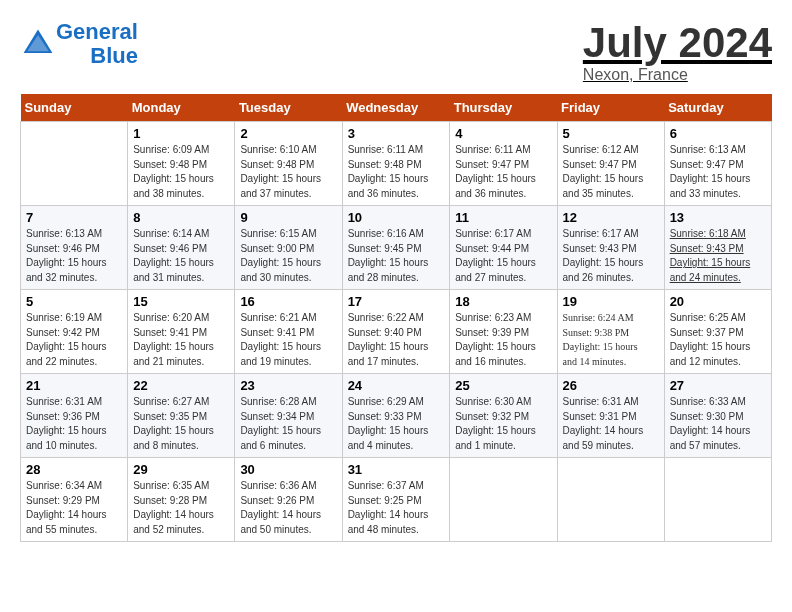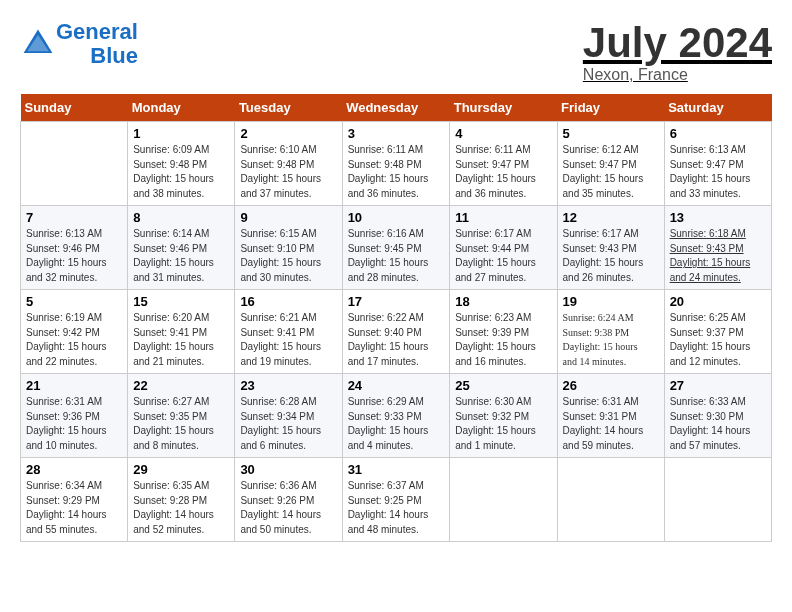--- a/index.html
+++ b/index.html
@@ -180,21 +180,21 @@
         <td>
           <div class="day-num">8</div>
           <div class="day-info" style="white-space: pre-line;">Sunrise: 6:14 AM
 Sunset: 9:46 PM
 Daylight: 15 hours
 and 31 minutes.</div>
         </td>
         <td>
           <div class="day-num">9</div>
           <div class="day-info" style="white-space: pre-line;">Sunrise: 6:15 AM
-Sunset: 9:10 PM
+Sunset: 9:00 PM
 Daylight: 15 hours
 and 30 minutes.</div>
         </td>
         <td>
           <div class="day-num">10</div>
           <div class="day-info" style="white-space: pre-line;">Sunrise: 6:16 AM
 Sunset: 9:45 PM
 Daylight: 15 hours
 and 28 minutes.</div>
         </td>

